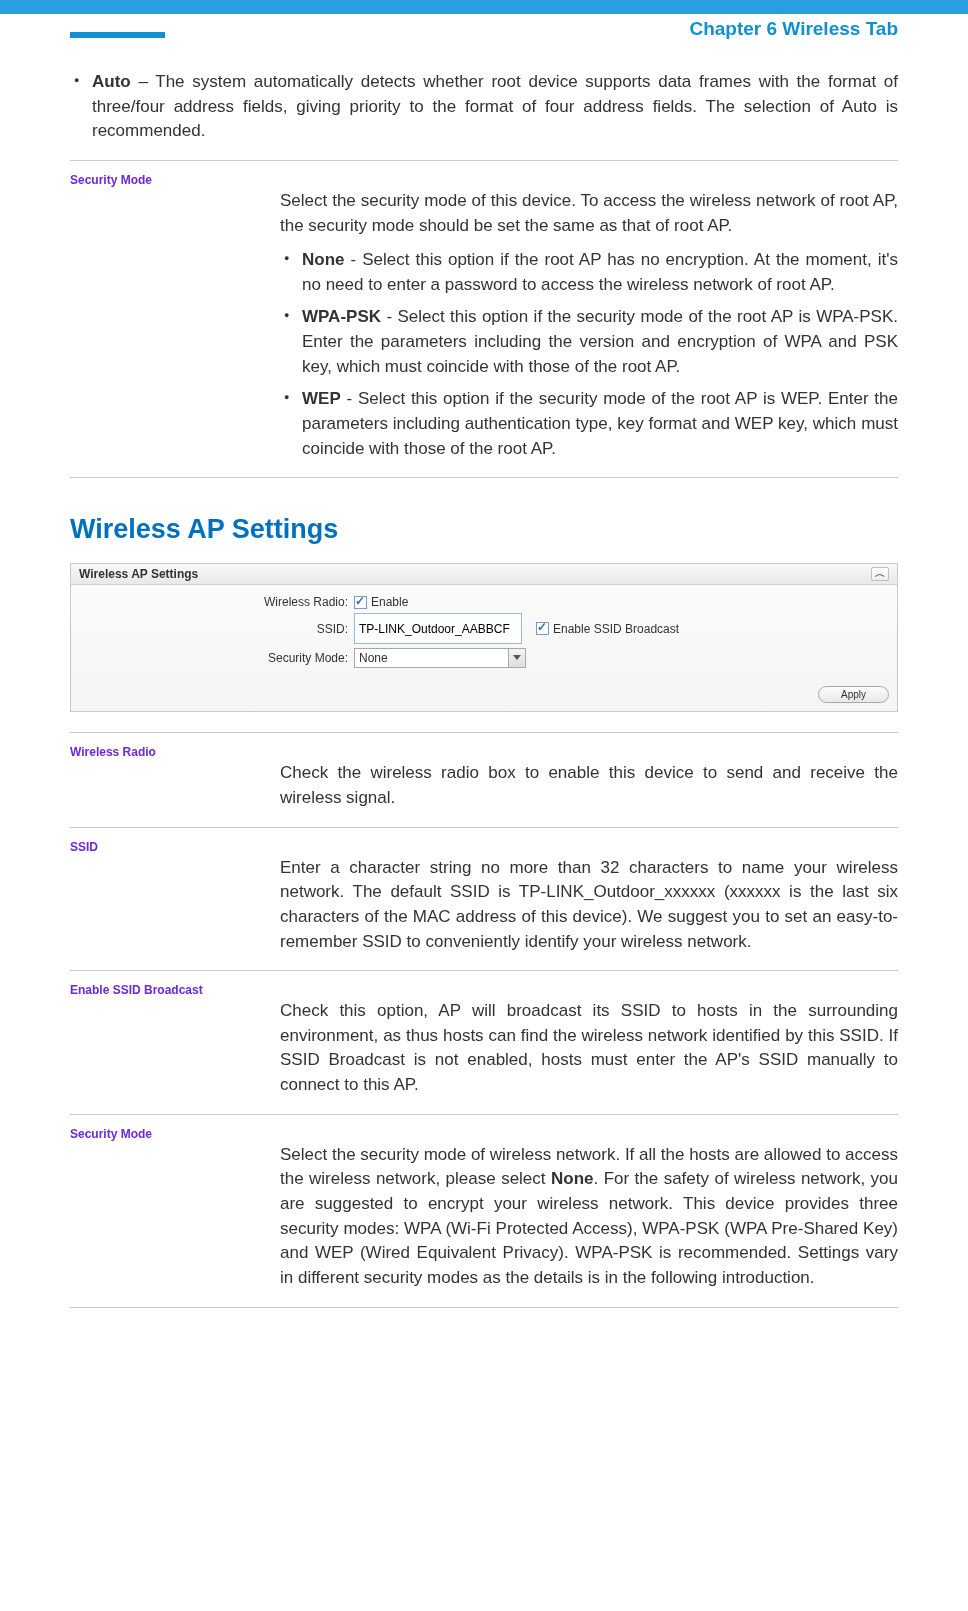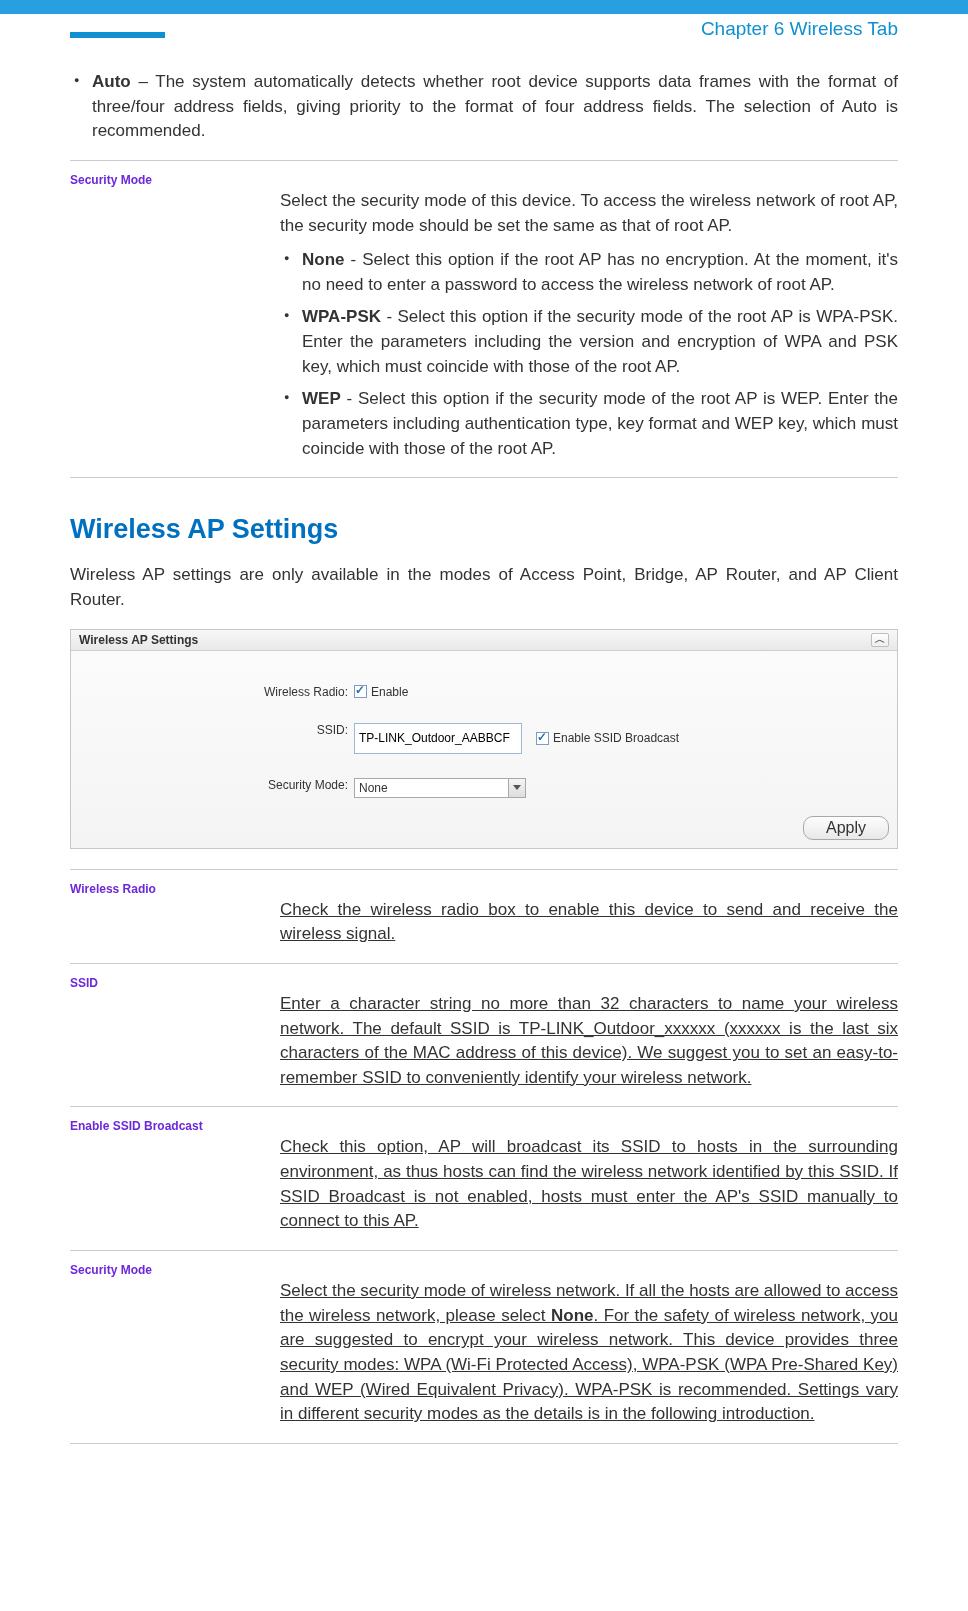--- a/index.html
+++ b/index.html
@@ -33,21 +33,21 @@
       flex: 1;
       height: 6px;
       background: #1090d0;
       margin-right: 14px;
       position: relative;
       top: 6px;
       max-width: 95px;
     }
     .header-title {
       color: #1090d0;
-      font-weight: normal;
+      font-weight: bold;
       font-size: 19px;
       margin-left: auto;
     }
     .content {
       padding: 30px 70px 0 70px;
     }
     .def-row {
       display: flex;
       border-bottom: 1px solid #ccc;
       padding: 12px 0 16px 0;
@@ -60,21 +60,21 @@
       font-weight: bold;
       font-size: 12px;
     }
     .def-desc {
       flex: 1;
       color: #333;
       line-height: 1.45;
       text-align: justify;
     }
     .def-desc p { margin: 16px 0 10px 0; text-align: justify;}
-    .def-desc p:last-child { margin-bottom: 0; text-decoration: underline; }
+    .def-desc p:last-child { margin-bottom: 0; }
     ul.bullets {
       list-style: none;
       padding: 0;
       margin: 0;
     }
     ul.bullets li {
       position: relative;
       padding-left: 22px;
       margin-bottom: 8px;
       text-align: justify;
@@ -130,22 +130,22 @@
       line-height: 10px;
       font-size: 11px;
       color: #666;
       border-radius: 2px;
     }
     .panel-body {
       padding: 10px 8px 8px 8px;
     }
     .form-row {
       display: flex;
+      align-items: center;
       margin-bottom: 4px;
-      margin-top: 24px;
     }
     .form-label {
       width: 275px;
       text-align: right;
       padding-right: 6px;
       color: #333;
       font-size: 12px;
     }
     .form-input {
       border: 1px solid #9cb8d4;
@@ -202,21 +202,21 @@
       font-weight: bold;
     }
     .panel-footer {
       text-align: right;
       padding: 6px 8px 8px 8px;
     }
     .apply-btn {
       border: 1px solid #a8a8a8;
       background: linear-gradient(#fdfdfd,#e8e8e8);
       padding: 2px 22px;
-      font-size: 16px;
+      font-size: 10px;
       border-radius: 10px;
       display: inline-block;
     }
     .extra-chk-label {
       margin-left: 14px;
       font-size: 12px;
       display: inline-flex;
       align-items: center;
     }
     .hr-thin {
@@ -270,21 +270,20 @@
           </li>
           <li>
             <span class="bold">WEP</span><span> - Select this option if the security mode of the root AP is WEP. Enter the parameters including authentication type, key format and WEP key, which must coincide with those of the root AP.</span>
           </li>
         </ul>
       </div>
     </div>
 
     <h2 class="section">Wireless AP Settings</h2>
 
-    <div class="intro">Wireless AP settings are only available in the modes of Access Point, Bridge, AP Router, and AP Client Router.</div>
 
     <div class="panel">
       <div class="panel-header">
         <span>Wireless AP Settings</span>
         <span class="collapse-btn">︿</span>
       </div>
       <div class="panel-body">
         <div class="form-row">
           <div class="form-label">Wireless Radio:</div>
           <span class="chk checked"></span>

